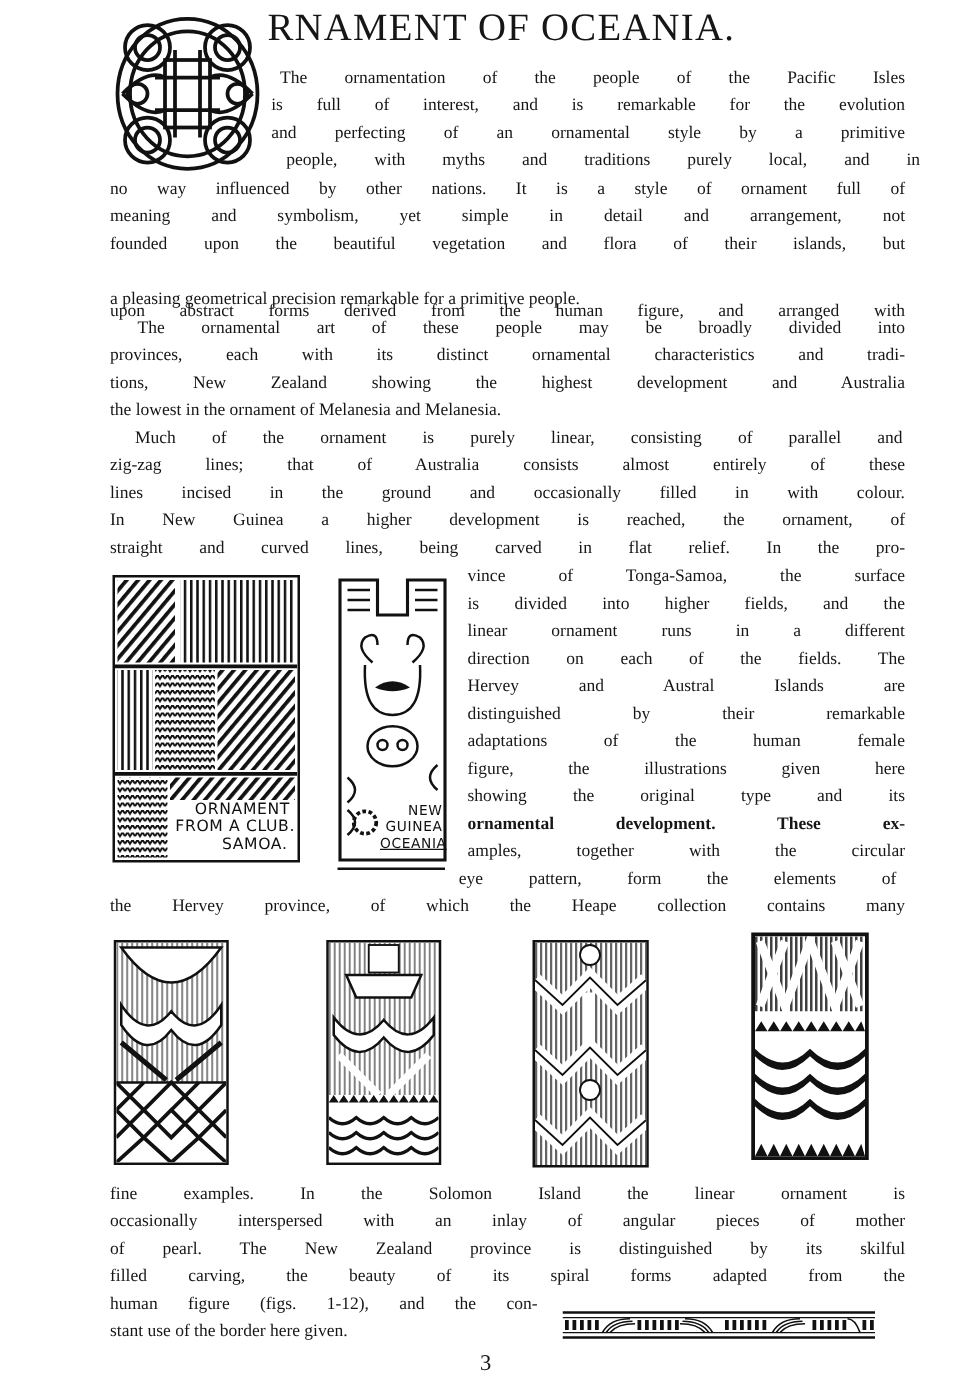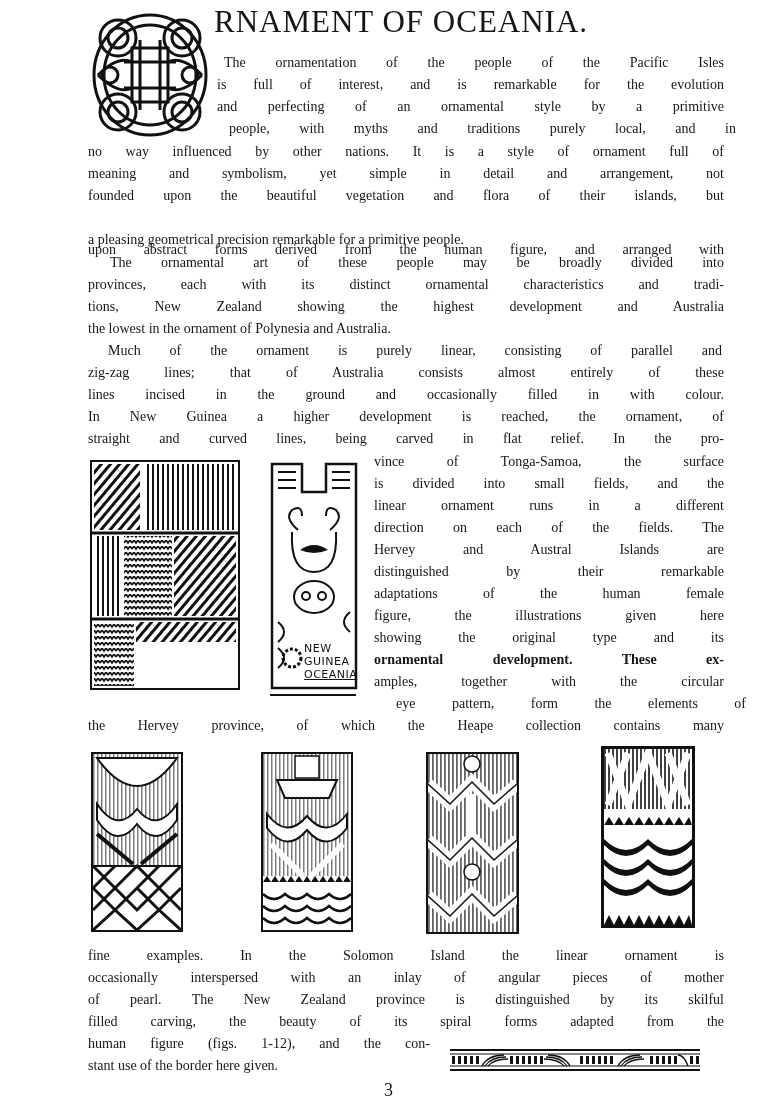--- a/index.html
+++ b/index.html
@@ -53,42 +53,42 @@
   <div class="line" style="left:88px;top:163px;width:636px;">meaning and symbolism, yet simple in detail and arrangement, not</div>
   <div class="line" style="left:88px;top:185px;width:636px;">founded upon the beautiful vegetation and flora of their islands, but</div>
   <div class="line" style="left:88px;top:207px;width:636px;margin-top:32px;">upon abstract forms derived from the human figure, and arranged with</div>
   <div class="line" style="left:88px;top:229px;width:560px;text-align-last:left;">a pleasing geometrical precision remarkable for a primitive people.</div>
 </div>
 
 <div>
   <div class="line" style="left:110px;top:252px;width:614px;">The ornamental art of these people may be broadly divided into</div>
   <div class="line" style="left:88px;top:274px;width:636px;">provinces, each with its distinct ornamental characteristics and tradi-</div>
   <div class="line" style="left:88px;top:296px;width:636px;">tions, New Zealand showing the highest development and Australia</div>
-  <div class="line" style="left:88px;top:318px;width:500px;text-align-last:left;">the lowest in the ornament of Polynesia and Australia.</div>
+  <div class="line" style="left:88px;top:318px;width:500px;text-align-last:left;">the lowest in the ornament of Melanesia and Melanesia.</div>
 </div>
 
 <div>
   <div class="line" style="left:108px;top:340px;width:614px;">Much of the ornament is purely linear, consisting of parallel and</div>
   <div class="line" style="left:88px;top:362px;width:636px;">zig-zag lines; that of Australia consists almost entirely of these</div>
   <div class="line" style="left:88px;top:384px;width:636px;">lines incised in the ground and occasionally filled in with colour.</div>
   <div class="line" style="left:88px;top:406px;width:636px;">In New Guinea a higher development is reached, the ornament, of</div>
   <div class="line" style="left:88px;top:428px;width:636px;">straight and curved lines, being carved in flat relief.  In the pro-</div>
 
   <div class="line" style="left:374px;top:451px;width:350px;">vince of Tonga-Samoa, the surface</div>
-  <div class="line" style="left:374px;top:473px;width:350px;">is divided into small fields, and the</div>
+  <div class="line" style="left:374px;top:473px;width:350px;">is divided into higher fields, and the</div>
   <div class="line" style="left:374px;top:495px;width:350px;">linear ornament runs in a different</div>
   <div class="line" style="left:374px;top:517px;width:350px;">direction on each of the fields.  The</div>
   <div class="line" style="left:374px;top:539px;width:350px;">Hervey and Austral Islands are</div>
   <div class="line" style="left:374px;top:561px;width:350px;">distinguished by their remarkable</div>
   <div class="line" style="left:374px;top:583px;width:350px;">adaptations of the human female</div>
   <div class="line" style="left:374px;top:605px;width:350px;">figure, the illustrations given here</div>
   <div class="line" style="left:374px;top:627px;width:350px;">showing the original type and its</div>
   <div class="line" style="left:374px;top:649px;width:350px;font-weight:bold;">ornamental development.  These ex-</div>
   <div class="line" style="left:374px;top:671px;width:350px;">amples, together with the circular</div>
-  <div class="line" style="left:396px;top:693px;width:350px;">eye pattern, form the elements of</div>
+  <div class="line" style="left:367px;top:693px;width:350px;">eye pattern, form the elements of</div>
   <div class="line" style="left:88px;top:715px;width:636px;">the Hervey province, of which the Heape collection contains many</div>
 </div>
 
 <div class="fig" style="left:90px;top:460px;width:150px;height:230px;">
   <svg width="146" height="226" viewBox="0 0 146 226">
     <defs>
       <pattern id="zig" width="8" height="6" patternUnits="userSpaceOnUse">
           <path d="M0 3 L2 0 L4 3 L6 0 L8 3" fill="none" stroke="#111" stroke-width="1.6"></path>
         </pattern>
       <pattern id="vstripe" width="5" height="6" patternUnits="userSpaceOnUse">
@@ -101,20 +101,25 @@
     <rect x="2" y="2" width="46" height="66" fill="url(#diag)"></rect>
     <rect x="52" y="2" width="92" height="66" fill="url(#vstripe)"></rect>
     <rect x="2" y="74" width="28" height="80" fill="url(#vstripe)"></rect>
     <rect x="32" y="74" width="48" height="80" fill="url(#zig)"></rect>
     <rect x="82" y="74" width="62" height="80" fill="url(#diag)"></rect>
     <rect x="2" y="160" width="40" height="64" fill="url(#zig)"></rect>
     <rect x="44" y="160" width="100" height="20" fill="url(#diag)"></rect>
     <line x1="0" y1="71" x2="146" y2="71" stroke="#111" stroke-width="3"></line>
     <line x1="0" y1="157" x2="146" y2="157" stroke="#111" stroke-width="3"></line>
   </svg>
+  <div class="caption" style="left:44px;top:178px;width:100px;text-align:right;">
+    <div style="text-align:right;padding-right:4px;">ORNAMENT</div>
+    <div>FROM A CLUB.</div>
+    <div style="padding-right:6px;">SAMOA.</div>
+  </div>
 </div>
 
 <div style="position:absolute;left:270px;top:462px;width:88px;height:228px;">
   <svg width="88" height="228" viewBox="0 0 88 228">
     <path d="M2 2 H32 V30 H56 V2 H86 V226 H2 Z" fill="none" stroke="#111" stroke-width="2.5"></path>
     <g stroke="#111" stroke-width="2" fill="none">
       <path d="M8 10 H26 M8 18 H26 M8 26 H26"></path>
         <path d="M62 10 H80 M62 18 H80 M62 26 H80"></path>
       <path d="M28 68 Q14 56 22 48 Q32 42 32 54"></path>
         <path d="M60 68 Q74 56 66 48 Q56 42 56 54"></path>
@@ -122,21 +127,21 @@
       <ellipse cx="44" cy="135" rx="20" ry="16"></ellipse>
       <circle cx="36" cy="134" r="4"></circle>
         <circle cx="52" cy="134" r="4"></circle>
       <path d="M8 160 Q20 170 8 180 M8 186 Q20 196 8 206"></path>
         <path d="M80 150 Q68 160 80 170"></path>
     </g>
     <path d="M30 88 Q44 78 58 88 Q44 94 30 88 Z" fill="#111"></path>
     <circle cx="22" cy="196" r="9" fill="none" stroke="#111" stroke-width="3" stroke-dasharray="3 2"></circle>
     <line x1="2" y1="232" x2="86" y2="232" stroke="#111" stroke-width="2"></line>
   </svg>
-  <div class="caption" style="left:34px;top:180px;width:50px;text-align:left;font-size:11px;line-height:13px;">
+  <div class="caption" style="left:34px;top:180px;width:50px;text-align:right;font-size:11px;line-height:13px;">
     <div>NEW</div>
     <div>GUINEA</div>
     <div style="text-decoration:underline;">OCEANIA</div>
   </div>
 </div>
 <div style="position:absolute;left:270px;top:694px;width:86px;height:2px;background:#111;"></div>
 
 <div class="fig" style="left:91px;top:752px;width:92px;height:180px;">
   <svg width="88" height="176" viewBox="0 0 88 176">
     <defs>

